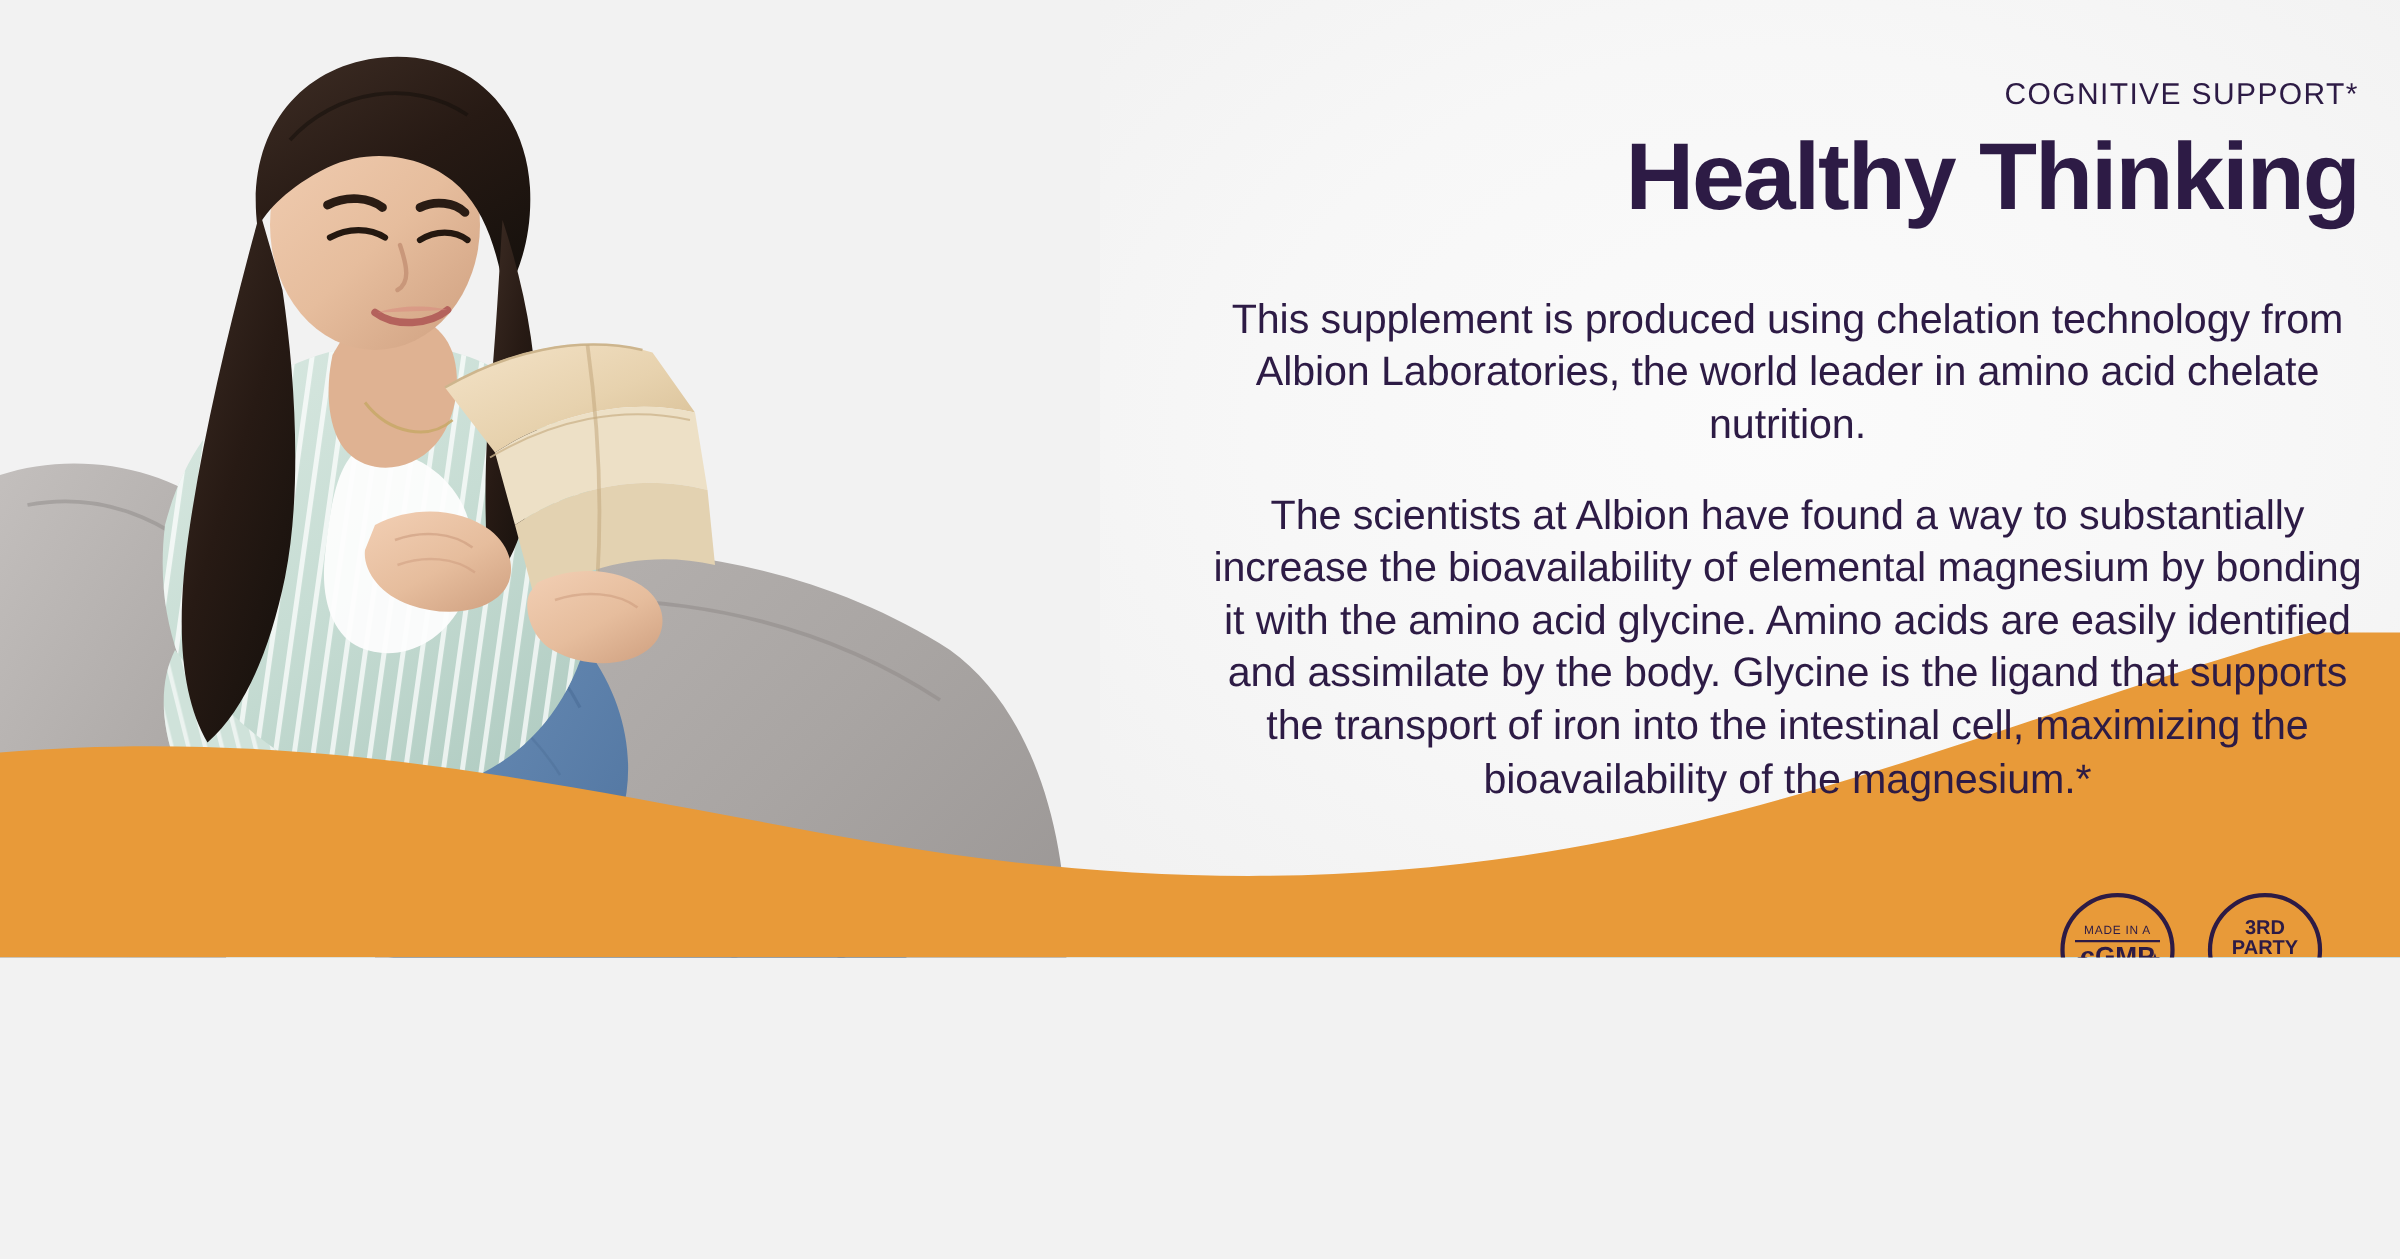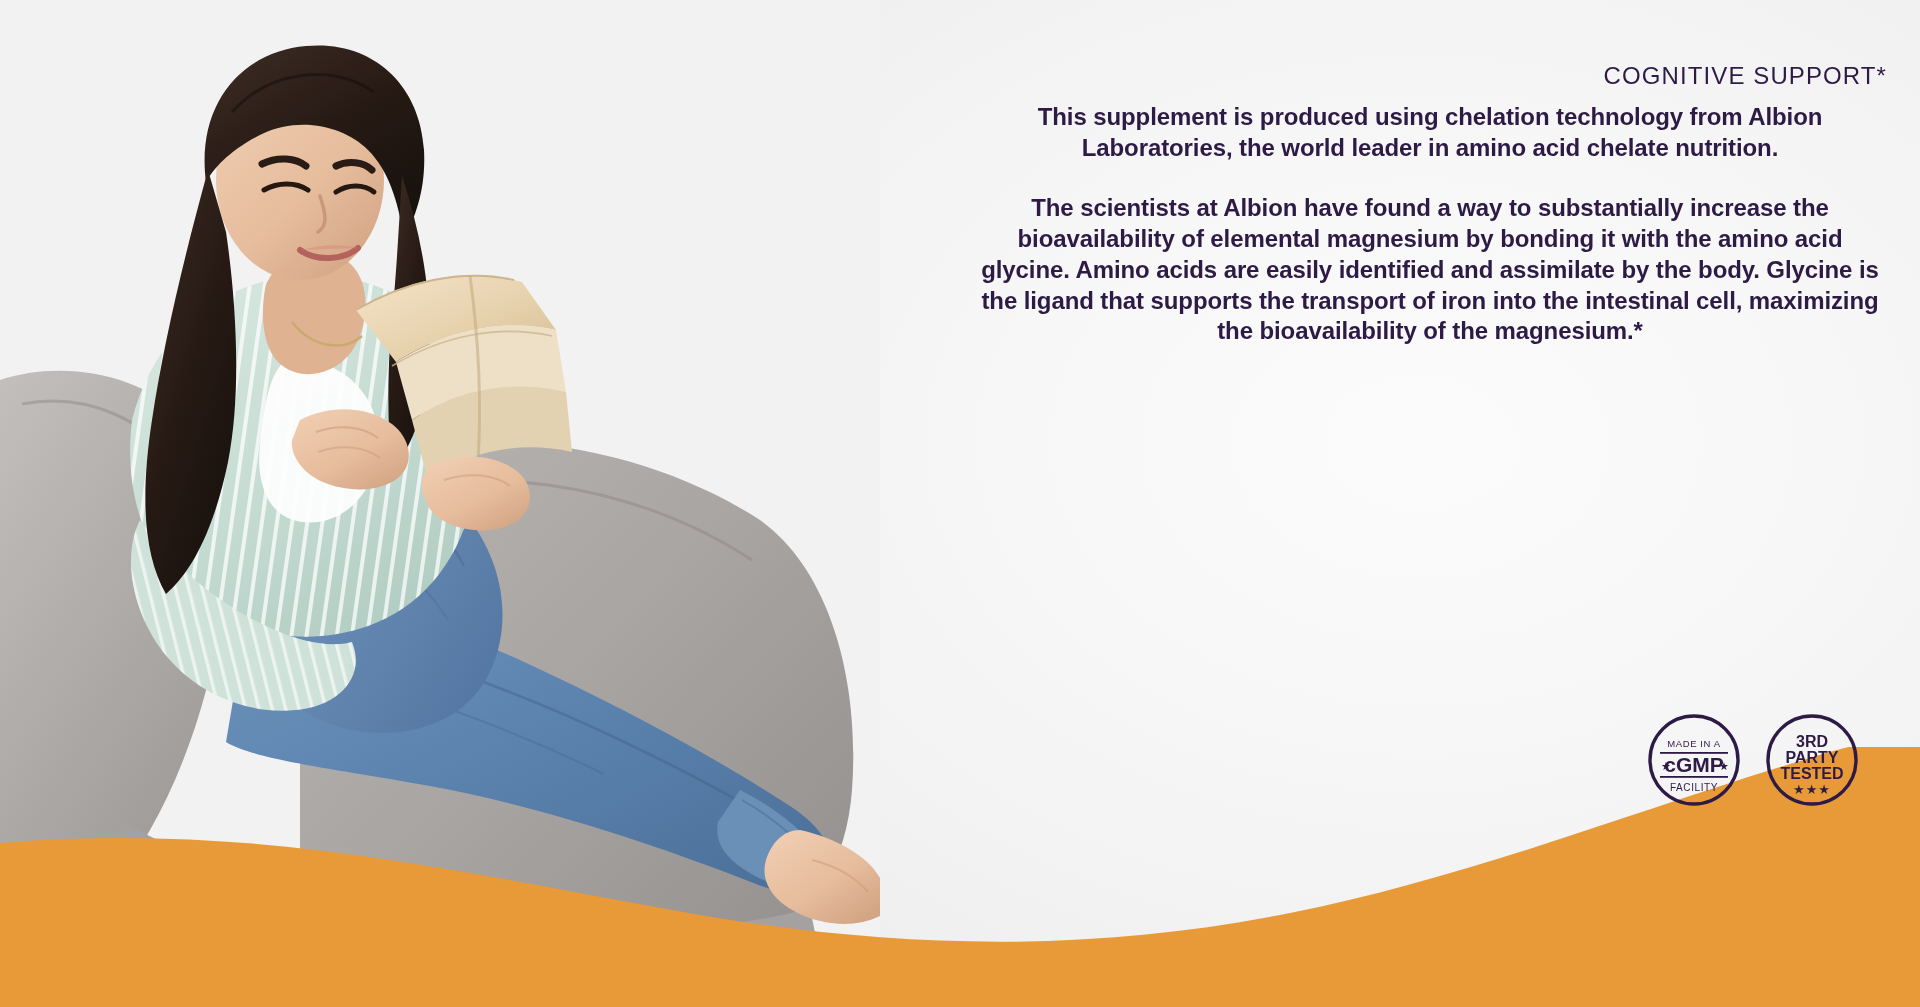--- a/index.html
+++ b/index.html
@@ -6,21 +6,21 @@
 
   html, body {
     width:1920px; height:1007px;
     overflow:hidden;
     font-family:"Liberation Sans", sans-serif;
     background:#f2f2f2;
   }
 
   #banner {
     position:relative;
-    width:1920px; height:1007px;
+    width:1920px; height:766px;
     background:#7dd3fc;
     overflow:hidden;
   }
 
   
   .bg-vignette {
     position:absolute; inset:0;
     background:
       radial-gradient(ellipse 1100px 780px at 74% 44%,
                       #fbfbfb 0%, #f7f7f7 38%, #f1f1f1 70%, #ececec 100%);
@@ -79,24 +79,24 @@
   }
 
   .body-col {
     width:920px;
     margin-left:auto;
     margin-right:0;
     text-align:center;
   }
 
   .para {
-    font-size:24px;
+    font-size:33px;
     line-height:1.28;
     color:#2d1b45;
-    font-weight:700;
+    font-weight:400;
     margin-bottom:30px;
     letter-spacing:-0.1px;
   }
   .para:last-child { margin-bottom:16px; }
 
   
   .badges {
     position:absolute;
     right:60px; top:712px;
     z-index:5;
@@ -263,20 +263,21 @@
       <path d="M318 452 C 340 444 364 446 380 458" fill="none" stroke="#c9977a" stroke-width="2" opacity="0.45"></path>
 
       <path d="M430 466 C 460 452 496 454 518 472 C 534 486 534 508 518 520
                C 500 534 466 534 442 520 C 424 510 418 484 424 474 Z" fill="url(#skinG)"></path>
       <path d="M444 480 C 468 472 494 474 510 486" fill="none" stroke="#c9977a" stroke-width="2" opacity="0.5"></path>
     </svg>
   </div>
 
   <div class="copy">
     <div class="eyebrow">COGNITIVE SUPPORT*</div>
+    <h1 class="headline">Healthy Thinking</h1>
     <div class="body-col">
       <p class="para">This supplement is produced using chelation technology from Albion Laboratories, the world leader in amino acid chelate nutrition.</p>
       <p class="para">The scientists at Albion have found a way to substantially increase the bioavailability of elemental magnesium by bonding it with the amino acid glycine. Amino acids are easily identified and assimilate by the body. Glycine is the ligand that supports the transport of iron into the intestinal cell, maximizing the bioavailability of the magnesium.*</p>
     </div>
   </div>
 
   <div class="badges">
 
 
     <div class="badge">

